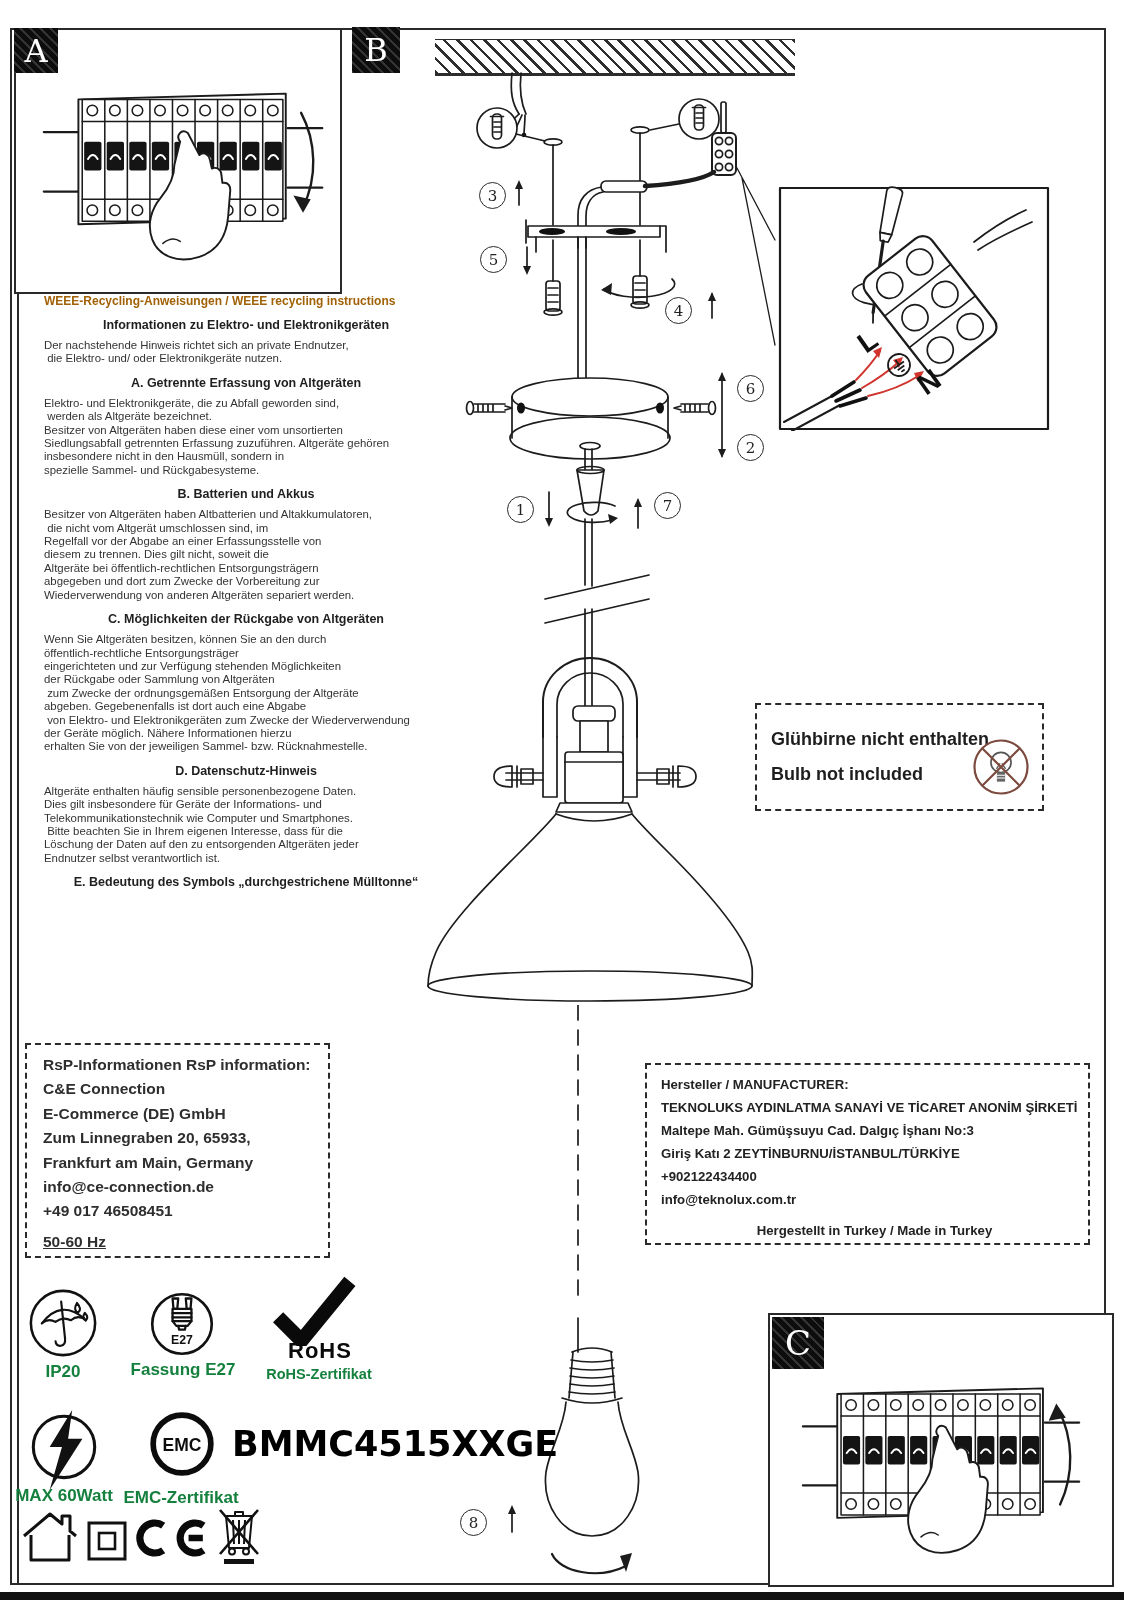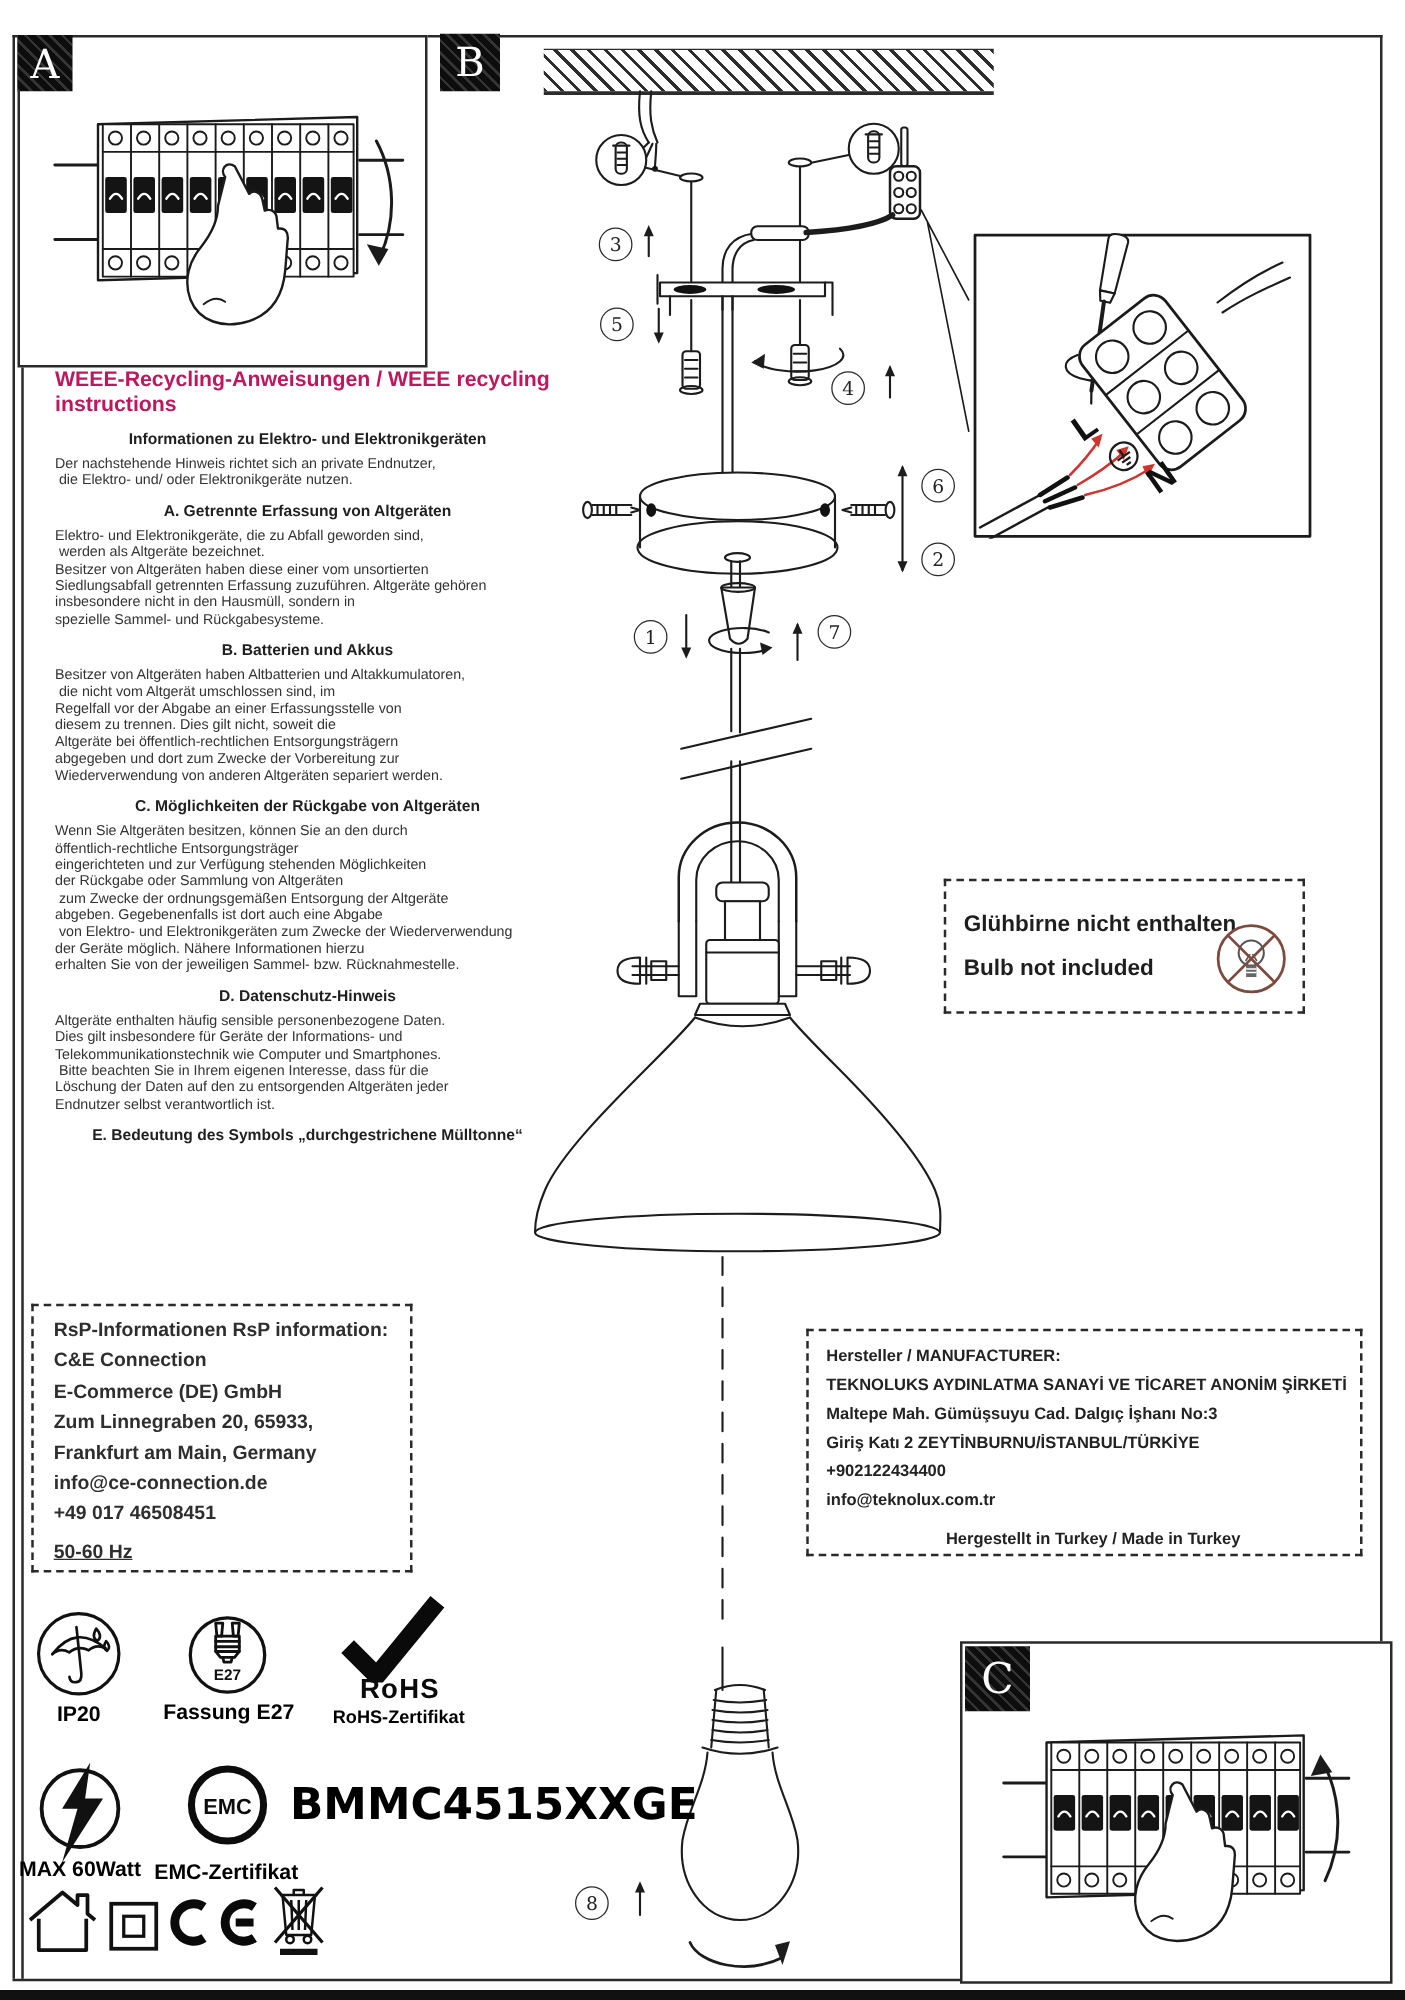--- a/index.html
+++ b/index.html
@@ -20,40 +20,40 @@
   .panel-box{border:2px solid #2a2a2a;background:#fff;}
   
   .hatch{background:repeating-linear-gradient(45deg,#2d2d2d 0 2.5px,#ffffff 2.5px 9.5px);
          border-bottom:3px solid #2d2d2d;border-top:1.5px solid #2d2d2d;}
   
   .brand{font-family:"DejaVu Sans",sans-serif;font-weight:bold;font-size:54px;letter-spacing:-1px;
          color:#E4B50F;text-align:center;}
   .subtitle{font-size:23.5px;font-weight:bold;color:#1c1c1c;text-align:center;line-height:30px;}
   
   .weee{left:44px;top:294px;width:404px;}
-  .weee-title{font-size:17px;font-weight:bold;color:#be185d;}
+  .weee-title{font-size:12px;font-weight:bold;color:#a16207;}
   .w-sec{margin-top:10px;}
   .w-h{font-size:12.5px;font-weight:bold;color:#1f1f1f;text-align:center;}
   .w-b{margin-top:7px;font-size:11.4px;line-height:13.4px;color:#333;white-space:pre;}
   
   .dashed{border:2px dashed #2a2a2a;background:#fff;}
   .bulb-note{left:755px;top:703px;width:285px;height:104px;display:flex;align-items:center;}
   .bulb-note-text{padding-left:14px;font-size:18px;font-weight:700;line-height:35px;color:#1e1e1e;}
   .rsp{left:25px;top:1043px;width:305px;height:215px;padding:8px 0 0 16px;box-sizing:border-box;}
   .rsp-line{font-size:15.5px;font-weight:600;line-height:24.4px;color:#2e2e2e;}
   .rsp-hz{margin-top:6px;text-decoration:underline;}
   .mfr{left:645px;top:1063px;width:445px;height:182px;padding:8px 0 0 14px;box-sizing:border-box;}
   .mfr-line{font-size:13.2px;font-weight:bold;line-height:23px;color:#222;}
   .mfr-made{margin-top:8px;text-align:center;}
   
   .step{width:25px;height:25px;border:1.5px solid #2a2a2a;border-radius:50%;background:#fff;
         display:flex;align-items:center;justify-content:center;
         font:15px "DejaVu Serif",serif;color:#222;}
   
-  .badge-label{font-weight:bold;color:#000000;text-align:center;}
+  .badge-label{font-weight:bold;color:#15803d;text-align:center;}
   .rohs-word{font-size:22px;font-weight:bold;letter-spacing:1px;color:#0a0a0a;}
   .product-code{font-family:"DejaVu Sans",sans-serif;font-weight:bold;font-size:35px;color:#000;}
 </style>
 </head>
 <body>
 
 <div id="page">
 
   <div class="abs frame-left"></div>
   <div class="abs frame-top"></div>

